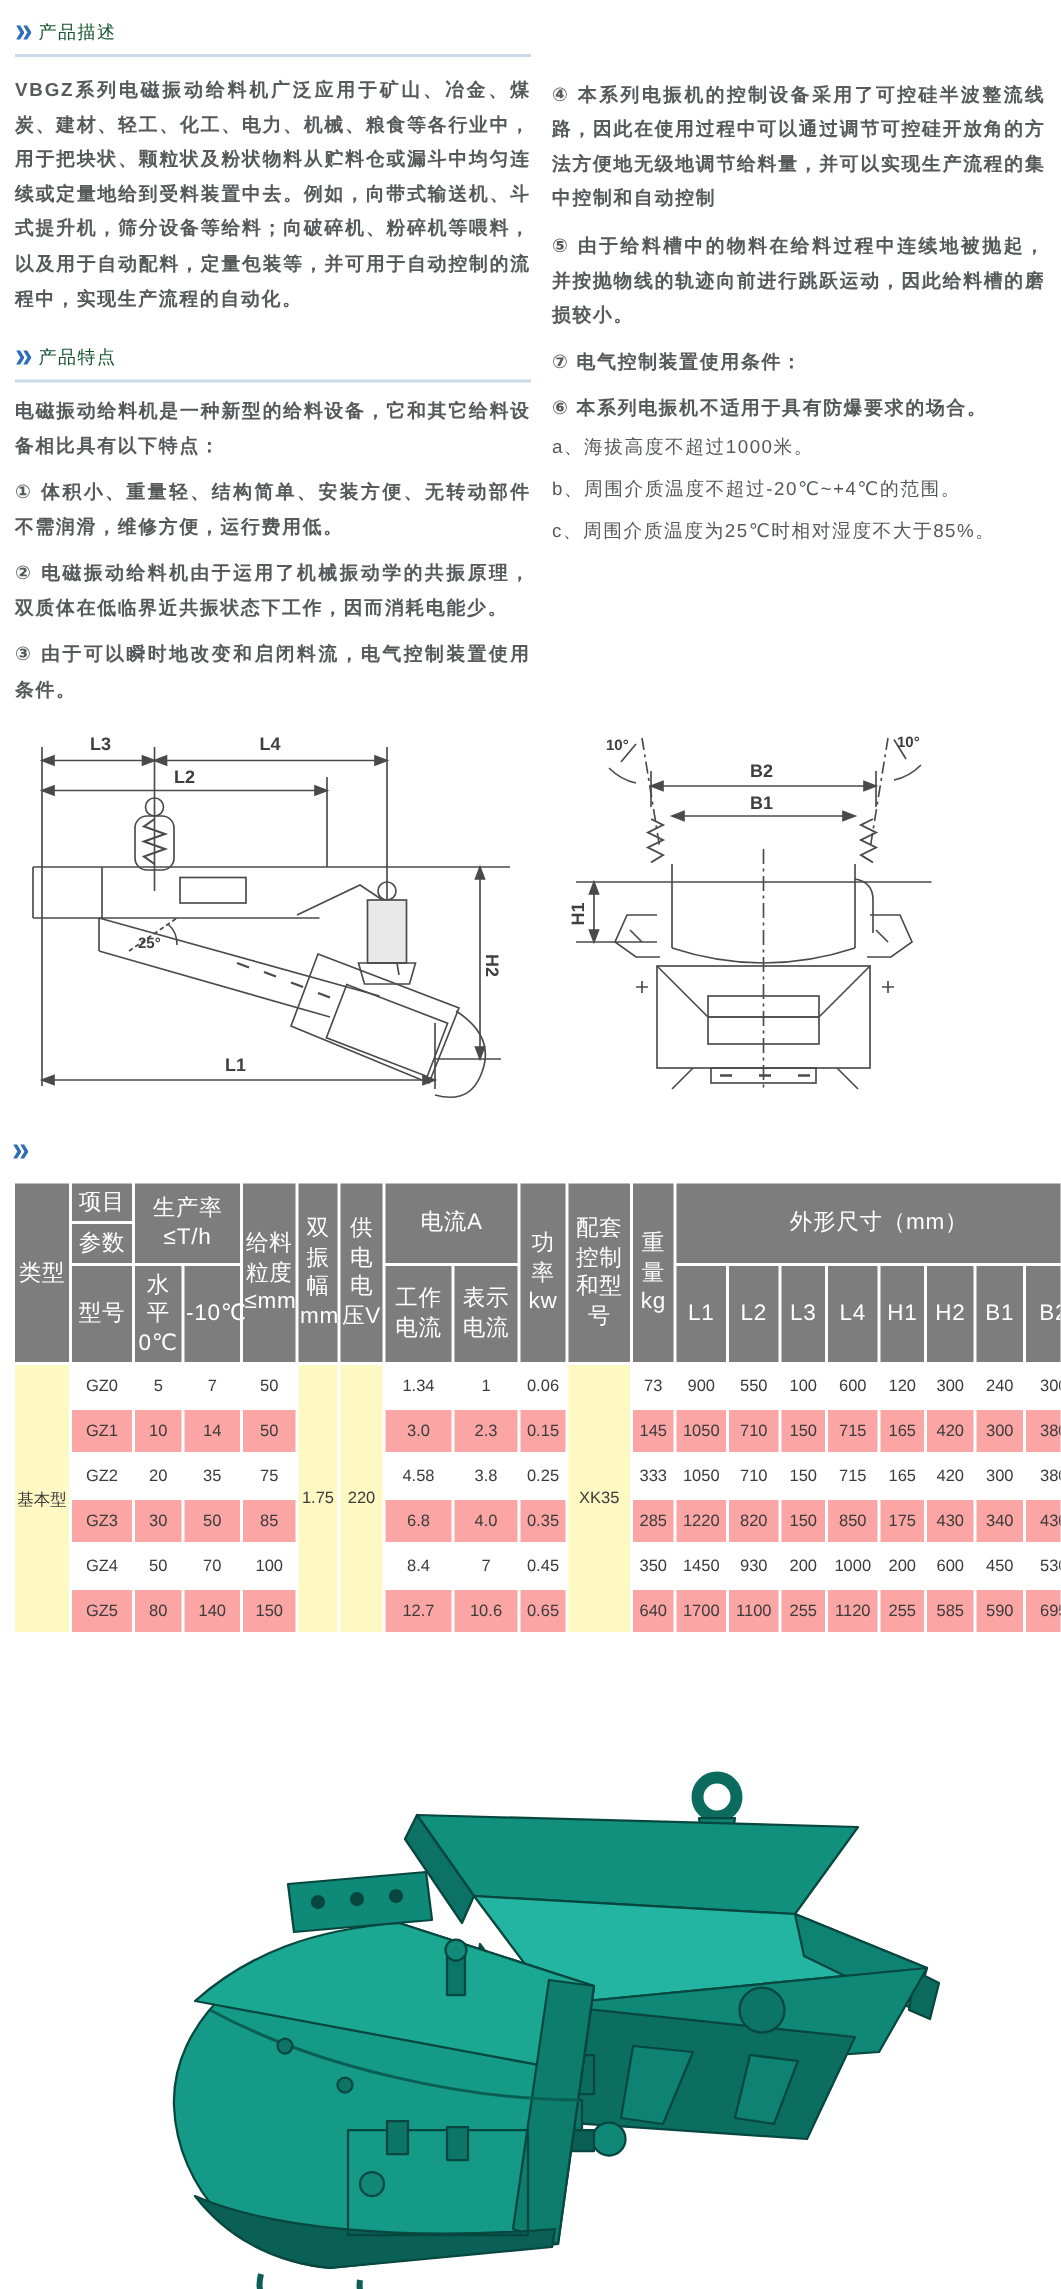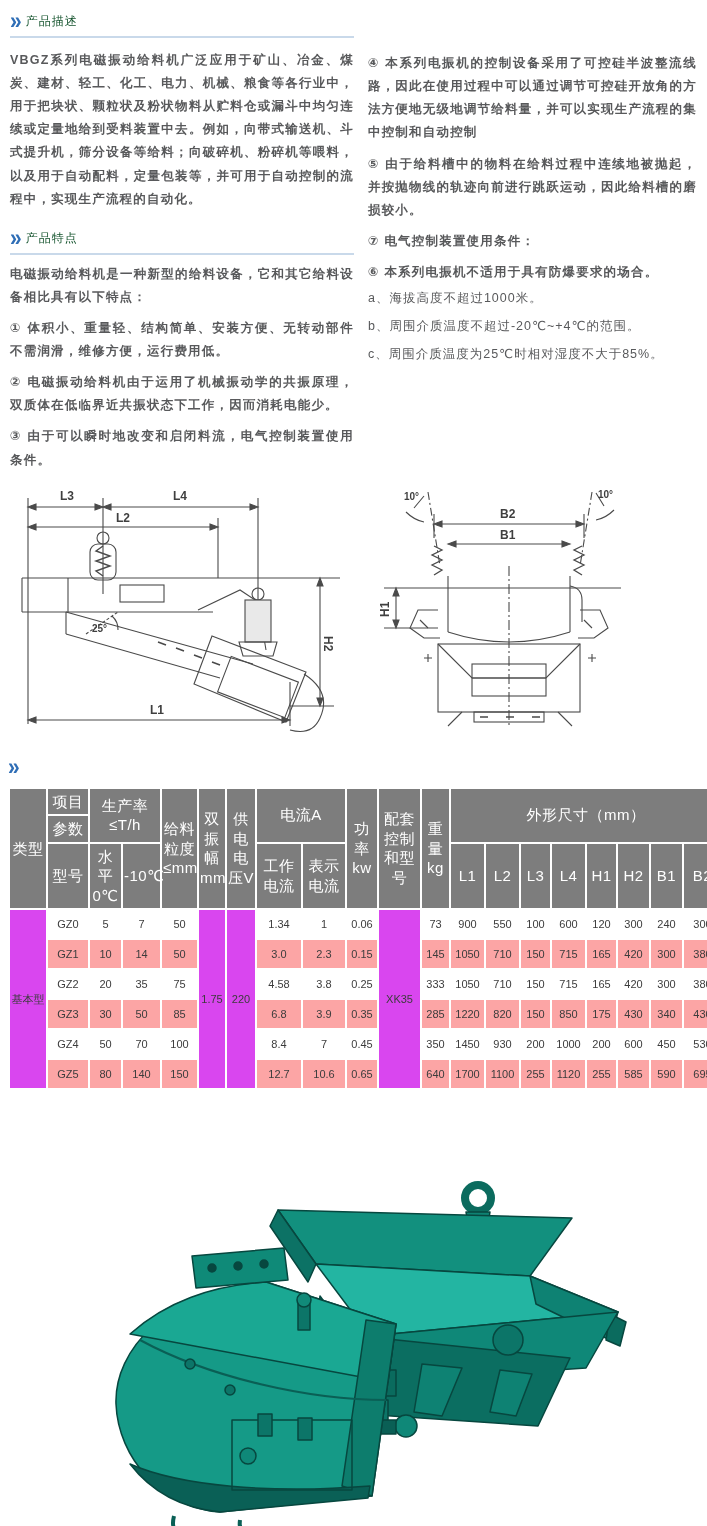--- a/index.html
+++ b/index.html
@@ -40,21 +40,21 @@
   .params { padding:22px 8px 0 8px; }
   .params .sec-h { margin-bottom:8px; }
   table.ptable { border-collapse:separate; border-spacing:2px; table-layout:fixed;
                  width:691px; font-size:11px; }
   table.ptable thead th { background:#7d7d7d; color:#ffffff; font-weight:normal;
     text-align:center; vertical-align:middle; padding:3px 1px; font-size:15px;
     line-height:1.3; letter-spacing:0.5px; }
   table.ptable tbody td { text-align:center; vertical-align:middle; color:#3c3c3c;
     height:28px; background:#ffffff; padding:2px 1px; }
   table.ptable tbody tr.alt td { background:#fca5a5; }
-  table.ptable tbody td.span-cell { background:#d946ef; }
+  table.ptable tbody td.span-cell { background:#fef9c3; }
 
   
   .photo-section { margin-top:74px; padding-left:70px; }
 </style>
 </head>
 <body>
 
 <div class="page">
 
   <div class="top-cols">
@@ -329,21 +329,21 @@
             <td>420</td>
             <td>300</td>
             <td>380</td>
           </tr>
           <tr class="alt">
             <td>GZ3</td>
             <td>30</td>
             <td>50</td>
             <td>85</td>
             <td>6.8</td>
-            <td>3.9</td>
+            <td>4.0</td>
             <td>0.35</td>
             <td>285</td>
             <td>1220</td>
             <td>820</td>
             <td>150</td>
             <td>850</td>
             <td>175</td>
             <td>430</td>
             <td>340</td>
             <td>430</td>

